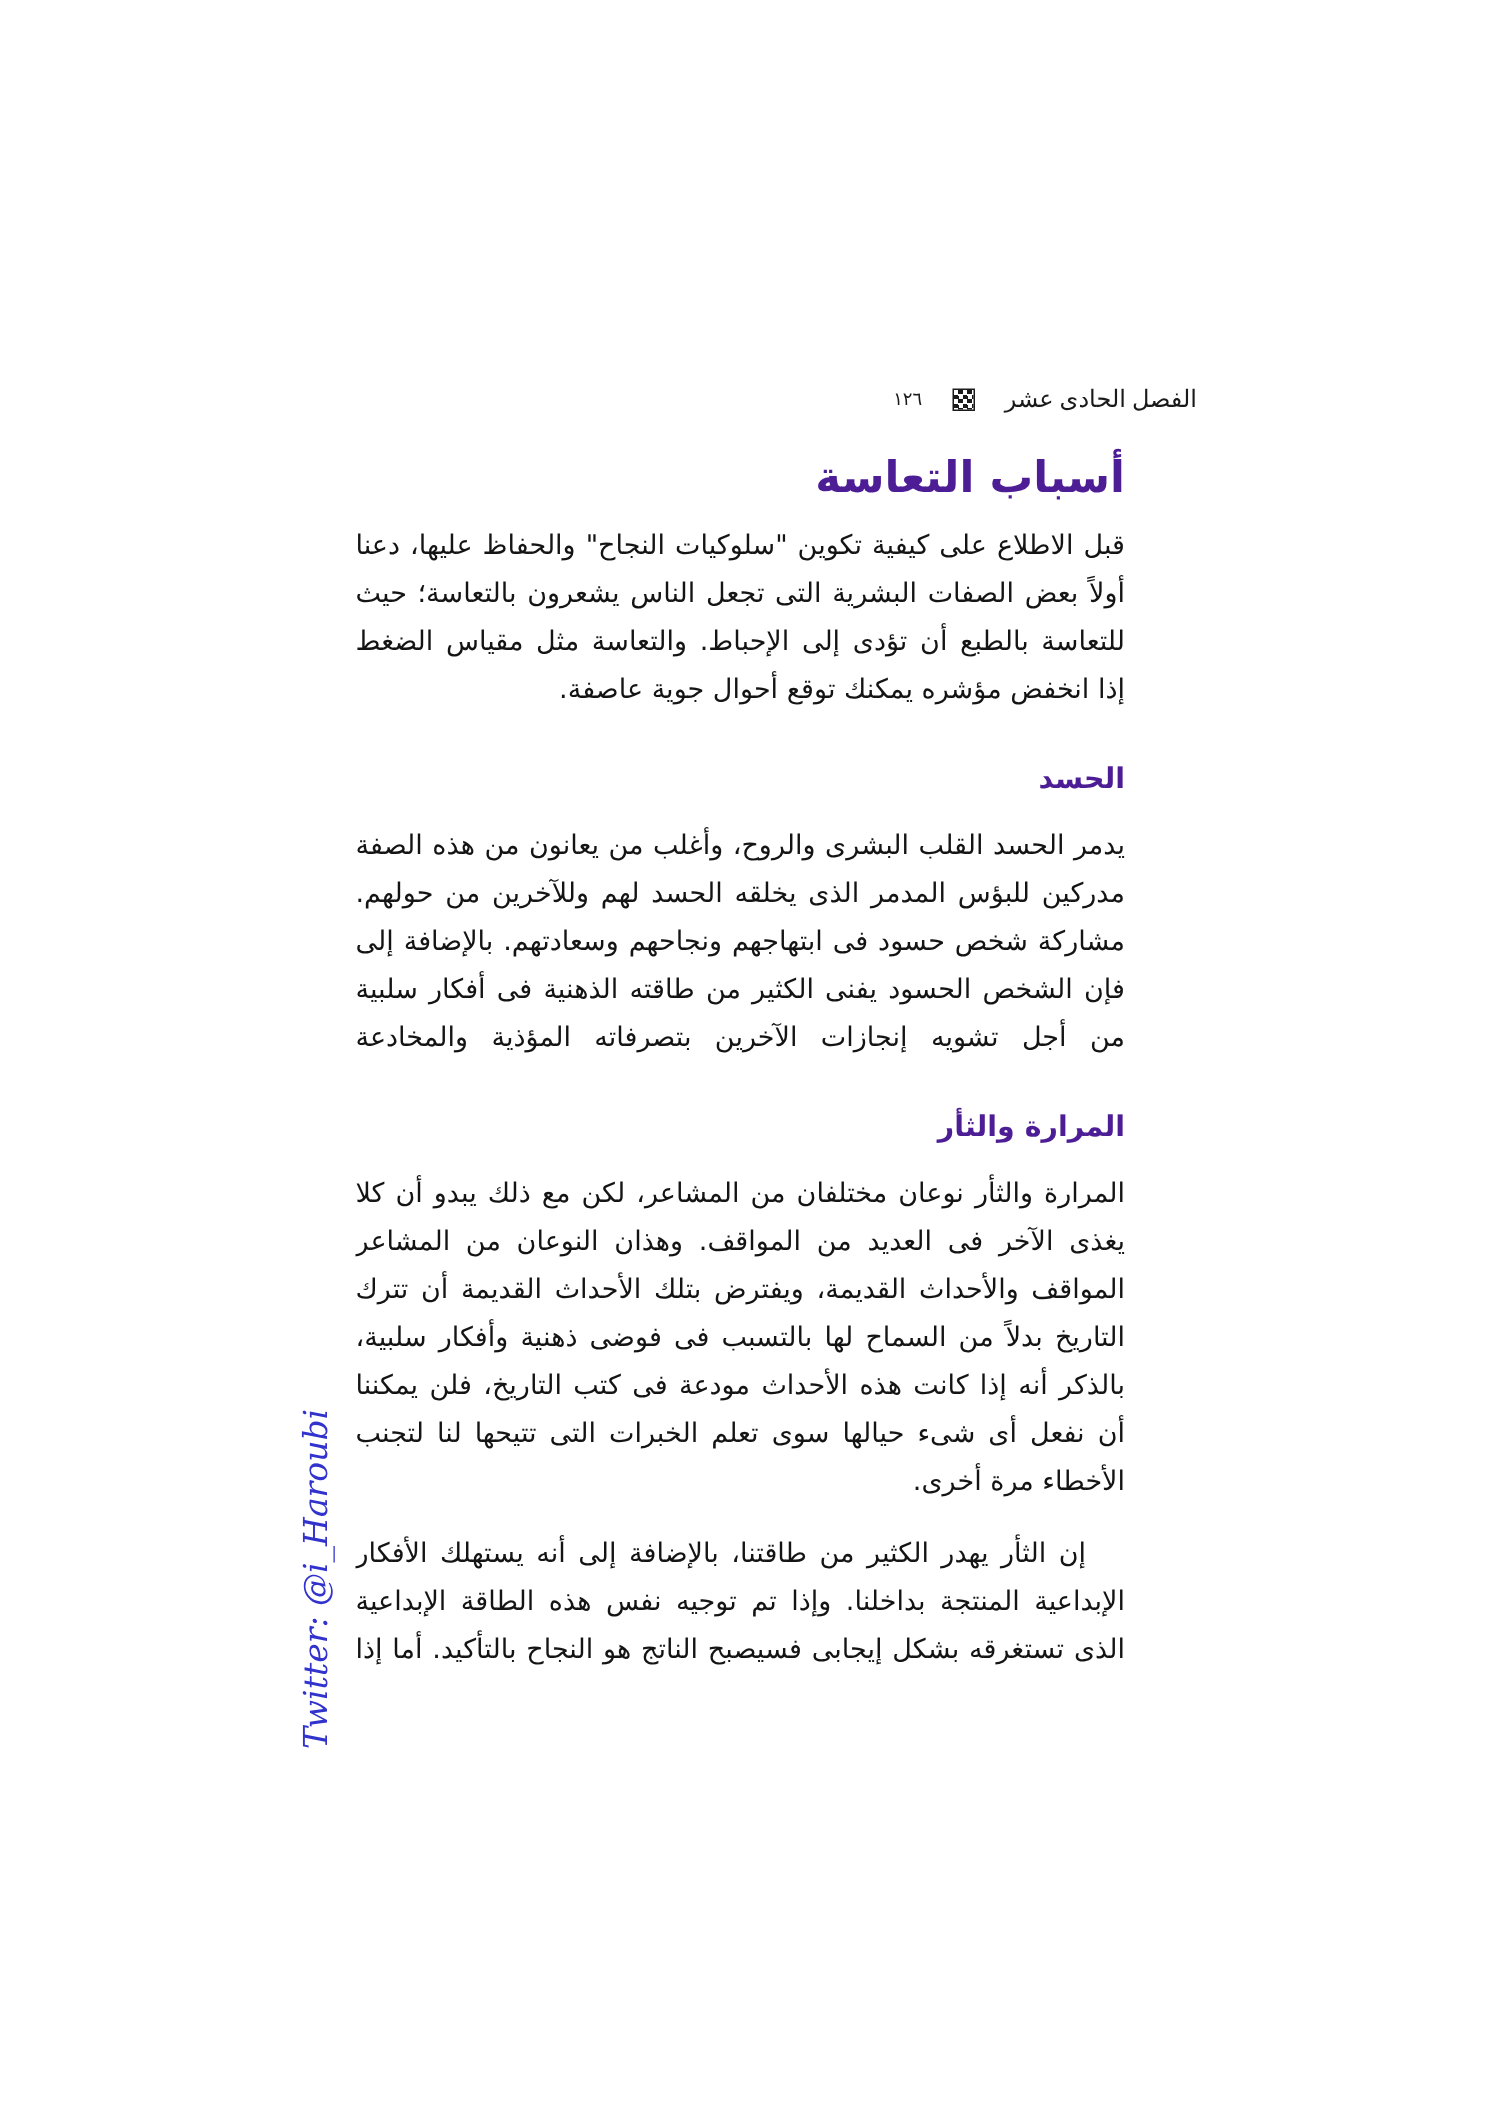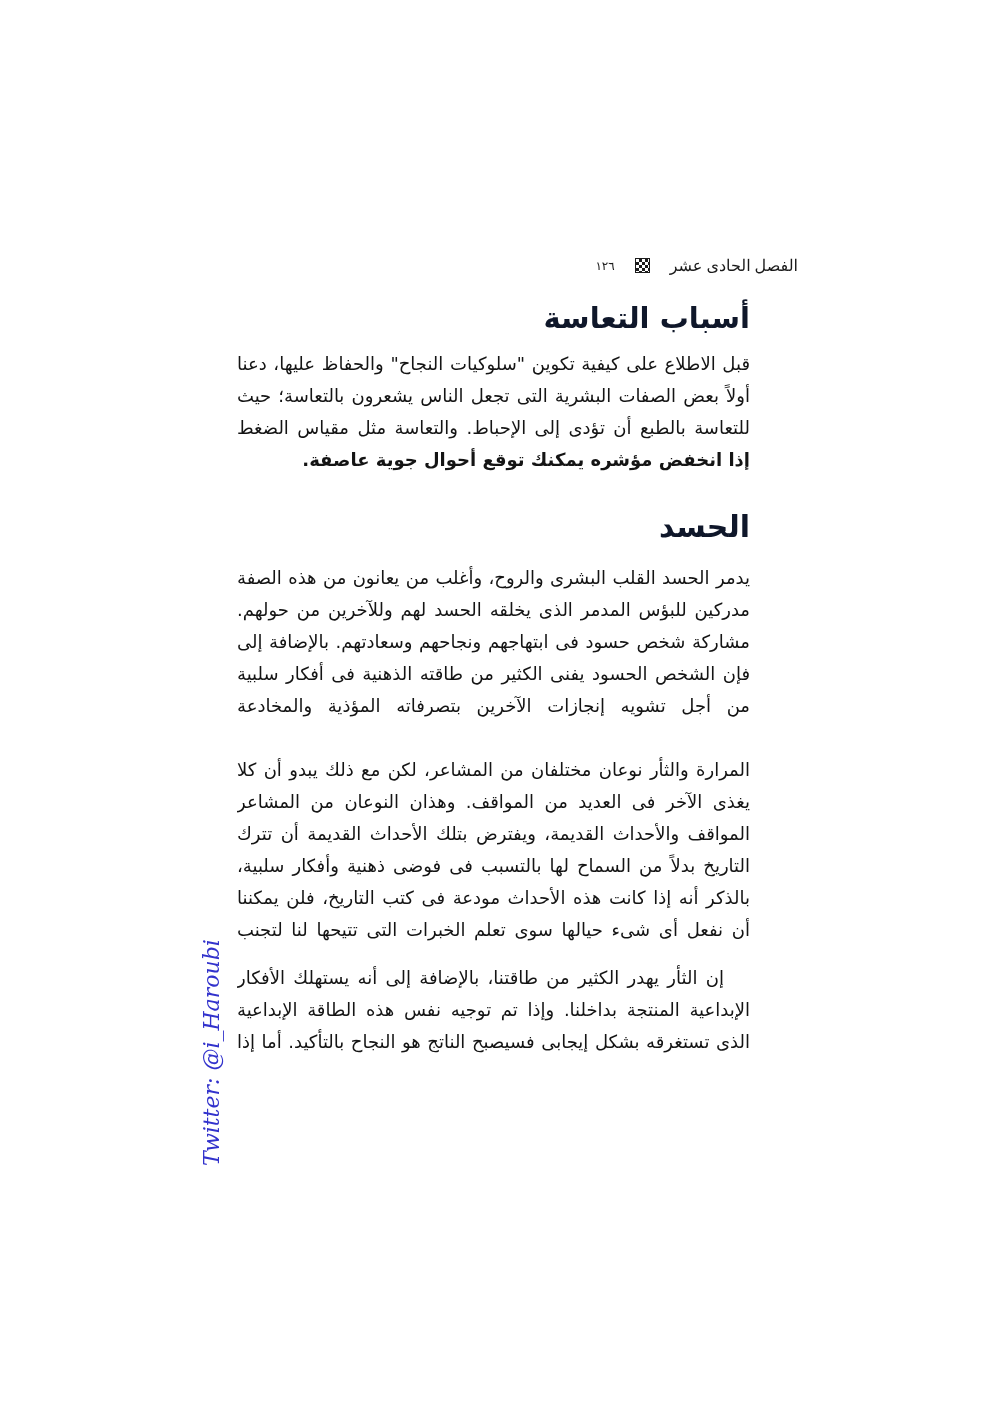--- a/index.html
+++ b/index.html
@@ -20,33 +20,33 @@
   }
   .page-number{font-size:12px;}
   
   .content-column{
     position:absolute;top:300px;right:242px;width:513px;direction:rtl;
     font-size:18px;
   }
   .section{margin:0 0 28px 0;}
   .section + .section{margin-top:32px;}
   .section-heading{
-    margin:0;color:#0f172a;font-weight:bold;line-height:1.25;
+    margin:0;color:#4c1d95;font-weight:bold;line-height:1.25;
     font-family:"DejaVu Sans",sans-serif;
   }
   .section-heading.large{font-size:29px;margin-bottom:12px;}
-  .section-heading.small{font-size:30px;margin-bottom:16px;}
+  .section-heading.small{font-size:19px;margin-bottom:16px;}
   .paragraph{margin:0;}
   .paragraph + .paragraph{margin-top:16px;}
   .line{
     line-height:32px;height:32px;overflow:hidden;
     text-align:justify;text-align-last:justify;
     color:#141414;
   }
-  .line-end{text-align:right;text-align-last:right;font-weight:bold;}
+  .line-end{text-align:right;text-align-last:right;}
   .line-indent{text-indent:26px;}
   
   .watermark{
     position:absolute;left:199px;top:1166px;transform-origin:0 0;
     transform:rotate(-90deg);white-space:nowrap;
     font-family:"DejaVu Serif",serif;font-style:italic;font-size:22px;
   }
 </style>
 </head>
 <body>
@@ -74,27 +74,29 @@
         <h2 class="section-heading small">الحسد</h2>
         <div class="paragraph">
           <div class="line">يدمر الحسد القلب البشرى والروح، وأغلب من يعانون من هذه الصفة غير</div>
           <div class="line">مدركين للبؤس المدمر الذى يخلقه الحسد لهم وللآخرين من حولهم. وفى النهاية</div>
           <div class="line">مشاركة شخص حسود فى ابتهاجهم ونجاحهم وسعادتهم. بالإضافة إلى هذا،</div>
           <div class="line">فإن الشخص الحسود يفنى الكثير من طاقته الذهنية فى أفكار سلبية ومدمرة،</div>
           <div class="line">من أجل تشويه إنجازات الآخرين بتصرفاته المؤذية والمخادعة والضارة.</div>
         </div>
       </section>
       <section class="section">
+        <h2 class="section-heading small">المرارة والثأر</h2>
         <div class="paragraph">
           <div class="line">المرارة والثأر نوعان مختلفان من المشاعر، لكن مع ذلك يبدو أن كلا منهما</div>
           <div class="line">يغذى الآخر فى العديد من المواقف. وهذان النوعان من المشاعر يتعاملان مع</div>
           <div class="line">المواقف والأحداث القديمة، ويفترض بتلك الأحداث القديمة أن تترك فى كتب</div>
           <div class="line">التاريخ بدلاً من السماح لها بالتسبب فى فوضى ذهنية وأفكار سلبية، والجدير</div>
           <div class="line">بالذكر أنه إذا كانت هذه الأحداث مودعة فى كتب التاريخ، فلن يمكننا بالطبع</div>
           <div class="line">أن نفعل أى شىء حيالها سوى تعلم الخبرات التى تتيحها لنا لتجنب تكرار نفس</div>
+          <div class="line line-end">الأخطاء مرة أخرى.</div>
         </div>
         <div class="paragraph">
           <div class="line line-indent">إن الثأر يهدر الكثير من طاقتنا، بالإضافة إلى أنه يستهلك الأفكار</div>
           <div class="line">الإبداعية المنتجة بداخلنا. وإذا تم توجيه نفس هذه الطاقة الإبداعية والوقت</div>
           <div class="line">الذى تستغرقه بشكل إيجابى فسيصبح الناتج هو النجاح بالتأكيد. أما إذا اتبع</div>
         </div>
       </section>
     </div>
 
   <div class="watermark" style="color: rgb(50, 50, 204);">Twitter: @i_Haroubi</div>

